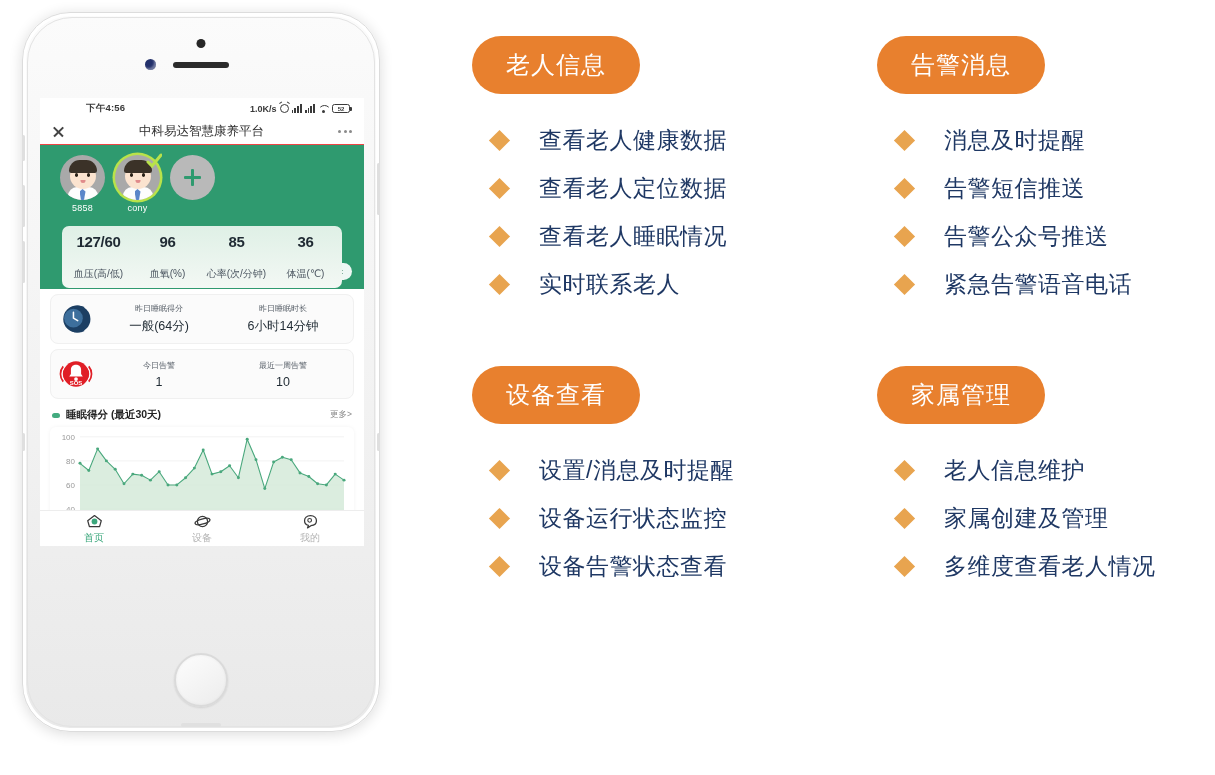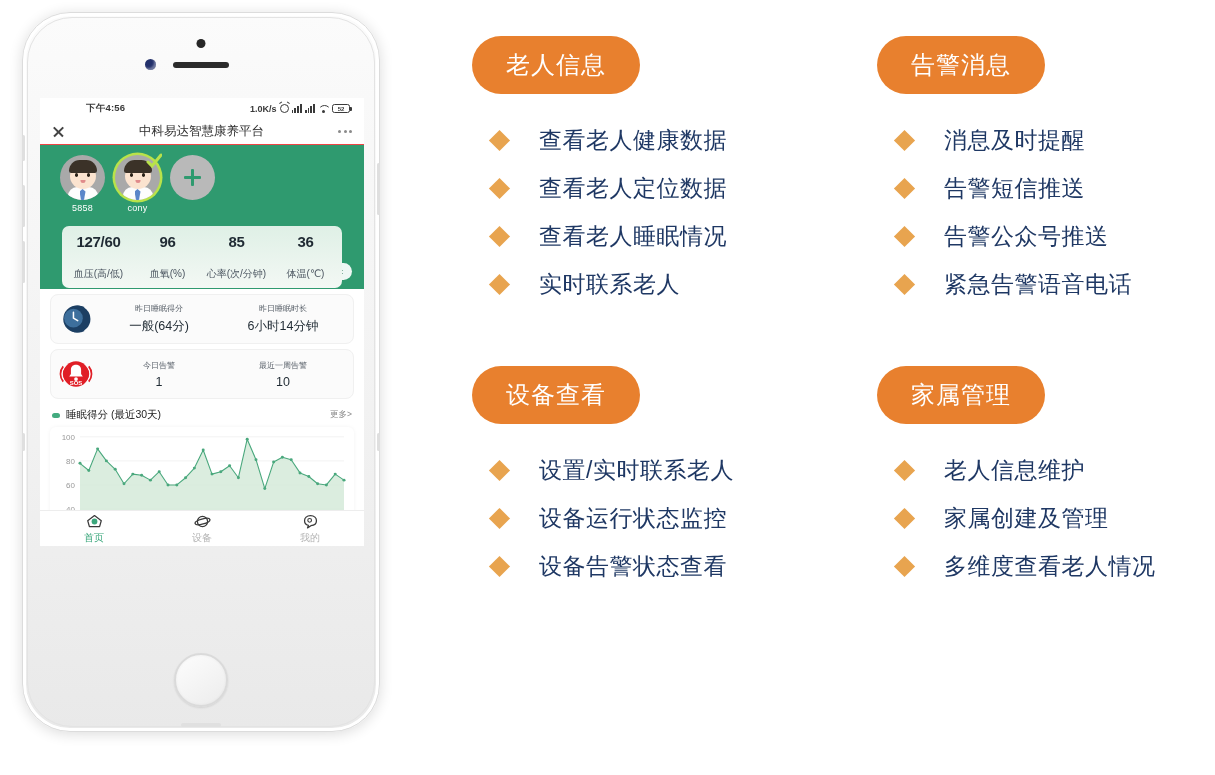--- a/index.html
+++ b/index.html
@@ -136,21 +136,21 @@
          border-radius:8px; height:50px; display:flex; align-items:center; padding:0 8px; }
   .card-icon{ width:34px; height:34px; flex:none; margin-right:4px; }
   .card-cols{ flex:1; display:flex; }
   .card-col{ flex:1; text-align:center; }
   .cc-l{ font-size:8px; color:#555d66; }
   .cc-v{ font-size:12.5px; color:#1f2a33; margin-top:4px; font-weight:500; }
 
   
   .chart-head{ display:flex; align-items:center; margin:9px 12px 0 12px; }
   .chart-dot{ width:8px; height:5px; border-radius:3px; background:#43ab7f; margin-right:6px; }
-  .chart-title{ font-size:10.5px; color:#222; font-weight:normal; }
+  .chart-title{ font-size:10.5px; color:#222; font-weight:bold; }
   .chart-more{ margin-left:auto; font-size:8.5px; color:#8c8c8c; cursor:pointer; }
   .chart-box{ margin:5px 10px 0 10px; background:#fff; border-radius:6px;
               box-shadow:0 0 4px rgba(0,0,0,.05); height:110px; overflow:hidden; }
 
   
   .tabbar{ position:absolute; left:0; bottom:0; width:100%; height:36px; background:#fff;
            border-top:1px solid #ededed; display:flex; }
   .tab{ flex:1; display:flex; flex-direction:column; align-items:center; justify-content:center;
         cursor:pointer; gap:1px; }
   .tab-lbl{ font-size:10px; color:#b4b4b4; }
@@ -458,21 +458,21 @@
           <span class="b-text">紧急告警语音电话</span>
         </div>
       </div>
     </div>
 
     <div class="col c1 r2">
       <div class="pill">设备查看</div>
       <div class="bullets">
         <div class="bullet">
           <span class="diamond"></span>
-          <span class="b-text">设置/实时联系老人</span>
+          <span class="b-text">设置/消息及时提醒</span>
         </div>
         <div class="bullet">
           <span class="diamond"></span>
           <span class="b-text">设备运行状态监控</span>
         </div>
         <div class="bullet">
           <span class="diamond"></span>
           <span class="b-text">设备告警状态查看</span>
         </div>
       </div>

